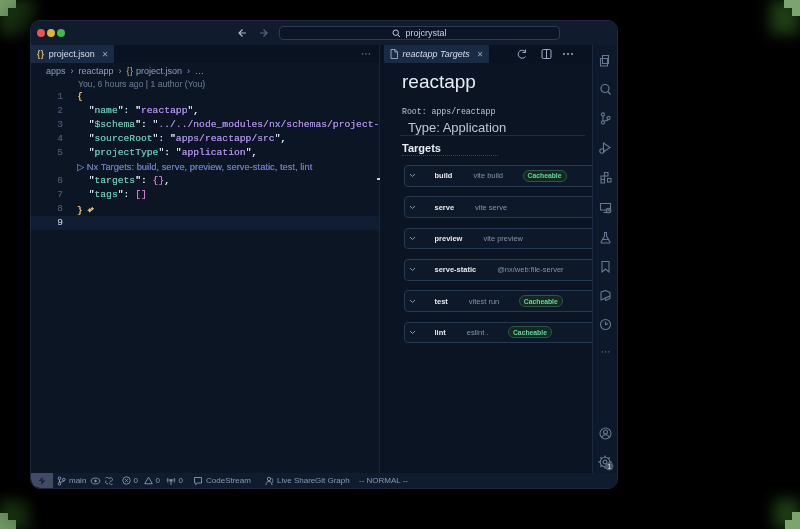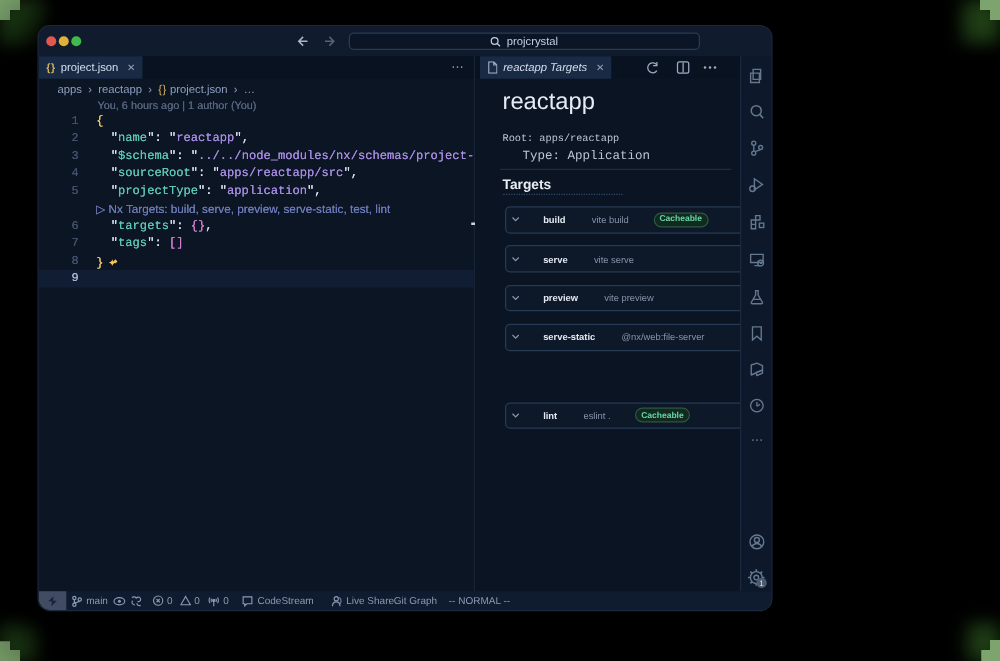--- a/index.html
+++ b/index.html
@@ -160,21 +160,21 @@
       <div class="abs" style="left:22px;top:26px;color:#e6ecf5;font-size:19px;">reactapp</div>
       <div class="abs" style="left:270px;top:31px;width:74px;height:14.5px;border:1px solid #3c4f6a;border-radius:4px;
            color:#ccd6e6;font-size:8.5px;display:flex;align-items:center;justify-content:center;background:#121e30;">
         <svg width="10" height="8" viewBox="0 0 10 8" style="margin-right:4px;">
           <ellipse cx="5" cy="4" rx="4" ry="2.9" fill="none" stroke="#ccd6e6" stroke-width="0.8"></ellipse>
           <circle cx="5" cy="4" r="1.05" fill="#ccd6e6"></circle>
         </svg>
         View In Graph
       </div>
       <div class="abs" style="left:22px;top:62px;color:#bcc6d8;font-size:8.2px;font-family:'Liberation Mono',monospace;">Root: apps/reactapp</div>
-      <div class="abs" style="left:38px;top:74.5px;color:#bcc6d8;font-size:10px;font-family:Liberation Mono, monospace;">Type: Application</div>
+      <div class="abs" style="left:28px;top:74.5px;color:#bcc6d8;font-size:13px;font-family:Liberation Sans, sans-serif;">Type: Application</div>
       <div class="abs" style="left:20px;right:7px;top:90px;height:1px;background:#1d2c42;"></div>
       <div class="abs" style="left:22px;top:96.5px;color:#e8ecf4;font-size:11px;font-weight:bold;">Targets</div>
       <div class="abs" style="left:22px;top:110px;width:96px;border-bottom:1.5px dotted #31466a;"></div>
 
       <div class="card" style="top:120px;">
         <svg class="chev" width="7" height="5" viewBox="0 0 7 5">
           <path d="M1 1 L3.5 3.5 L6 1" stroke="#8a97ad" stroke-width="1" fill="none"></path>
         </svg>
         <span class="tname">build</span>
         <span class="tcmd">vite build</span>
@@ -226,20 +226,39 @@
             <path d="M3.5 2.2 L9.8 6 L3.5 9.8 Z" fill="none" stroke="#c3cde0" stroke-width="1"></path>
           </svg>
         </div>
       </div>
       <div class="card" style="top:214px;">
         <svg class="chev" width="7" height="5" viewBox="0 0 7 5">
           <path d="M1 1 L3.5 3.5 L6 1" stroke="#8a97ad" stroke-width="1" fill="none"></path>
         </svg>
         <span class="tname">serve-static</span>
         <span class="tcmd">@nx/web:file-server</span>
+        <div class="iconbtn" style="right:20px;">
+          <svg width="11" height="11" viewBox="0 0 12 12">
+            <ellipse cx="6" cy="6" rx="4.3" ry="3" fill="none" stroke="#c3cde0" stroke-width="1"></ellipse>
+            <circle cx="6" cy="6" r="1.3" fill="#c3cde0"></circle>
+          </svg>
+        </div>
+        <div class="iconbtn" style="right:2px;">
+          <svg width="11" height="11" viewBox="0 0 12 12">
+            <path d="M3.5 2.2 L9.8 6 L3.5 9.8 Z" fill="none" stroke="#c3cde0" stroke-width="1"></path>
+          </svg>
+        </div>
+      </div>
+      <div class="card" style="top:245.3px;">
+        <svg class="chev" width="7" height="5" viewBox="0 0 7 5">
+          <path d="M1 1 L3.5 3.5 L6 1" stroke="#8a97ad" stroke-width="1" fill="none"></path>
+        </svg>
+        <span class="tname">test</span>
+        <span class="tcmd">vitest run</span>
+        <span class="badge">Cacheable</span>
         <div class="iconbtn" style="right:20px;">
           <svg width="11" height="11" viewBox="0 0 12 12">
             <ellipse cx="6" cy="6" rx="4.3" ry="3" fill="none" stroke="#c3cde0" stroke-width="1"></ellipse>
             <circle cx="6" cy="6" r="1.3" fill="#c3cde0"></circle>
           </svg>
         </div>
         <div class="iconbtn" style="right:2px;">
           <svg width="11" height="11" viewBox="0 0 12 12">
             <path d="M3.5 2.2 L9.8 6 L3.5 9.8 Z" fill="none" stroke="#c3cde0" stroke-width="1"></path>
           </svg>

